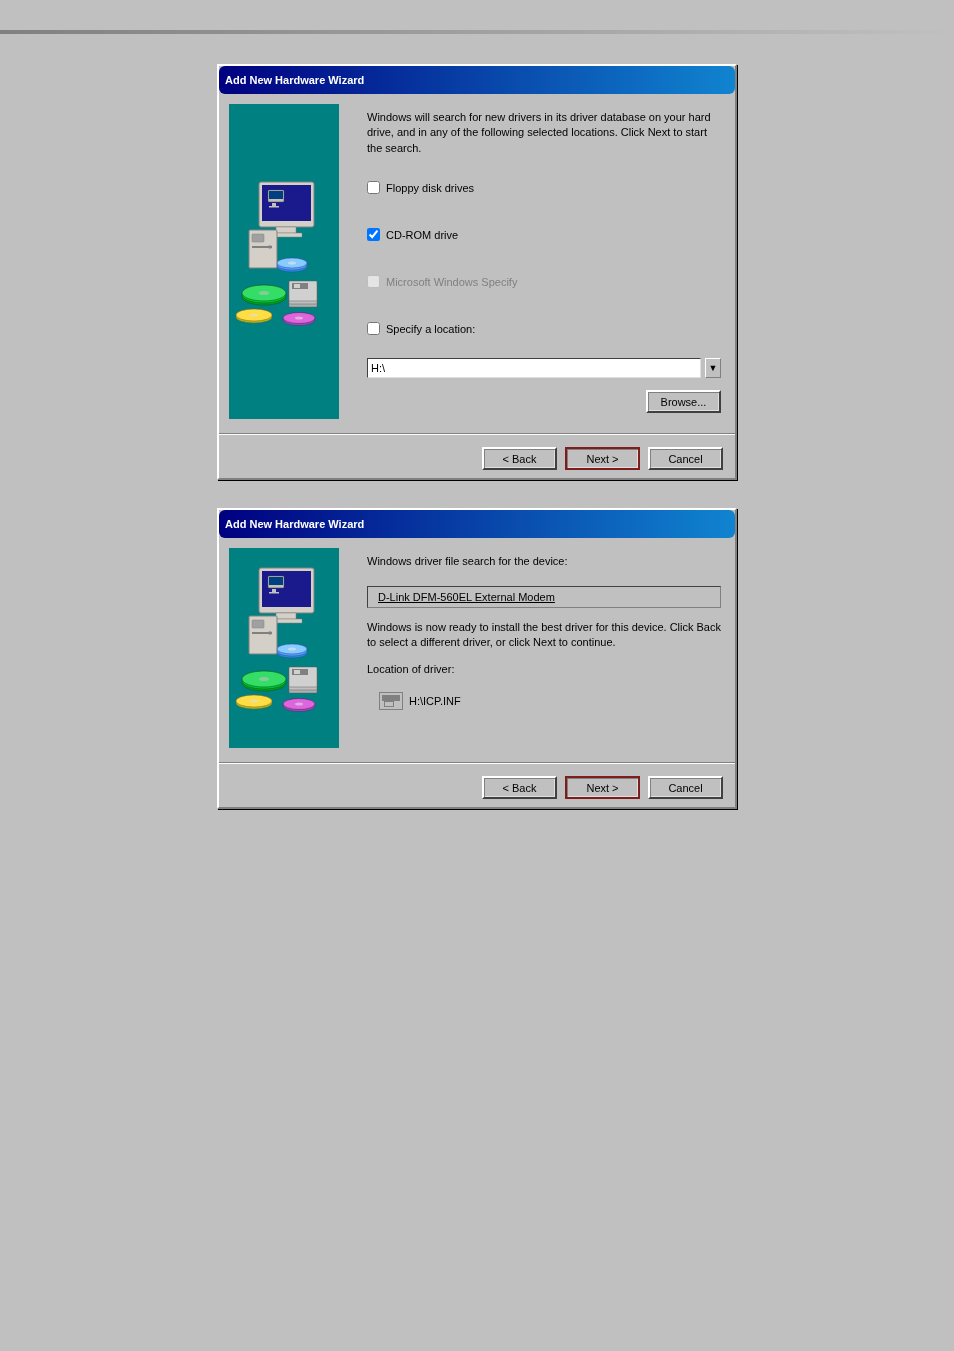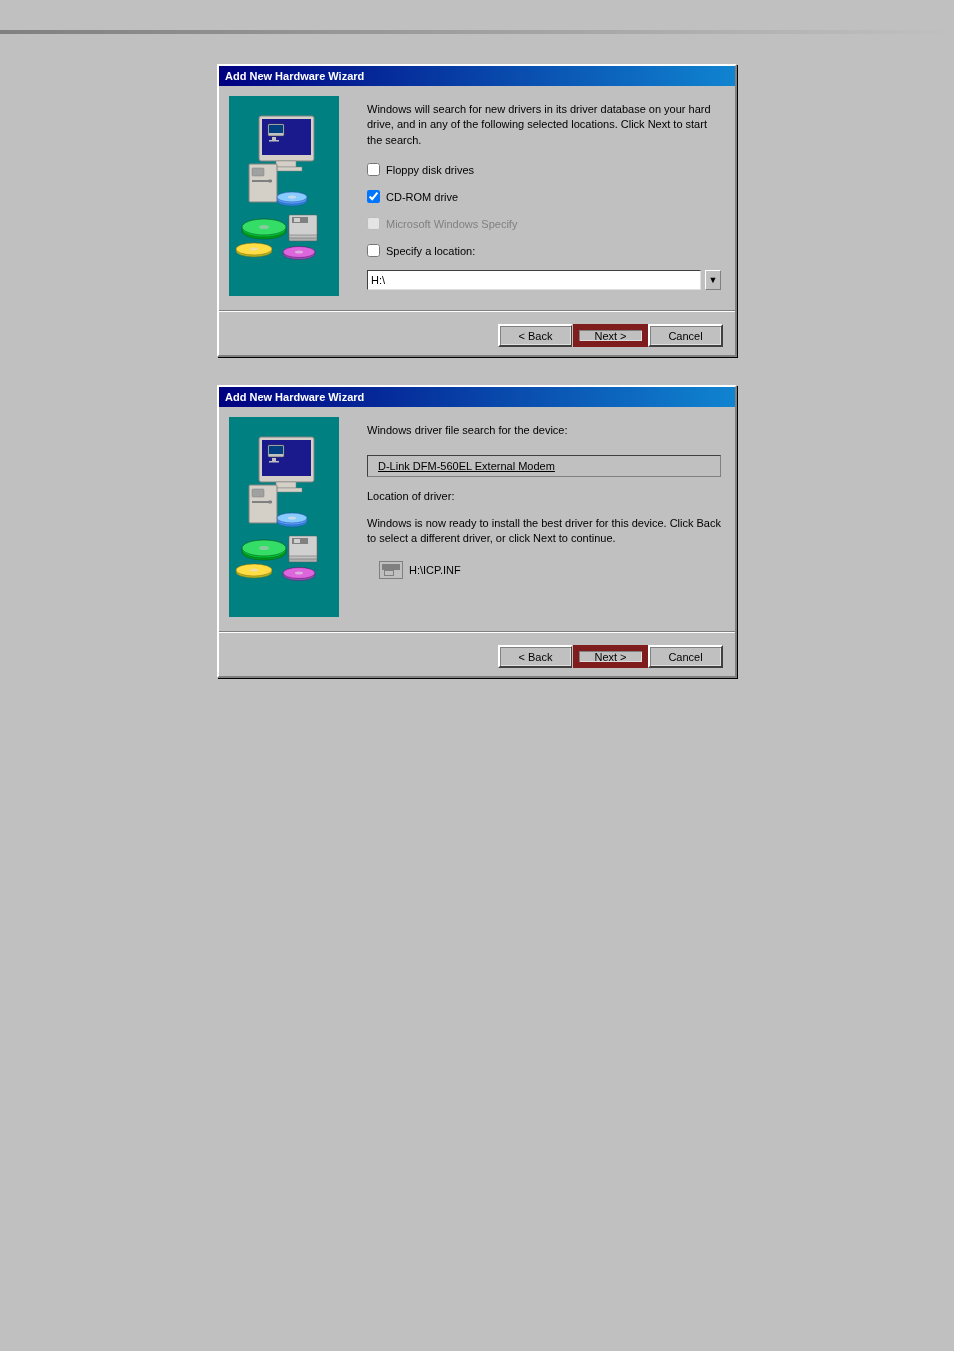--- a/index.html
+++ b/index.html
@@ -32,21 +32,22 @@
     }
 
     .dialog-titlebar {
       background: linear-gradient(to right, #000080, #1084d0);
       color: white;
       font-weight: bold;
       font-size: 11px;
       padding: 3px 6px;
       display: flex;
       align-items: center;
-      height: 20px;
+      height: 28px;
+      border-radius: 6px;
     }
 
     .dialog-body {
       display: flex;
       flex-direction: row;
       padding: 10px;
       gap: 24px;
       background: #c0c0c0;
     }
 
@@ -81,21 +82,21 @@
       font-size: 11px;
       color: #000;
       line-height: 1.4;
       margin-bottom: 4px;
     }
 
     .checkbox-row {
       display: flex;
       align-items: center;
       gap: 6px;
-      margin: 3px 0;
+      margin: 13px 0;
       font-size: 11px;
     }
 
     .checkbox-row input[type="checkbox"] {
       width: 13px;
       height: 13px;
       margin: 0;
       cursor: pointer;
     }
 
@@ -151,21 +152,21 @@
       background: #808080;
       border-bottom: 1px solid #ffffff;
       margin: 4px 0;
     }
 
     
     .dialog-buttons {
       display: flex;
       justify-content: flex-end;
       align-items: flex-end;
-      gap: 0;
+      gap: 8px;
       padding: 8px 12px;
       background: #c0c0c0;
     }
 
     .win98-button {
       min-width: 75px;
       height: 23px;
       background: #c0c0c0;
       border: 2px solid #ffffff;
       border-right-color: #404040;
@@ -174,21 +175,21 @@
       border-left-color: #ffffff;
       font-family: 'MS Sans Serif', Arial, sans-serif;
       font-size: 11px;
       cursor: pointer;
       padding: 1px 8px;
       outline: none;
       box-shadow: 1px 1px 0 #808080 inset, -1px -1px 0 #dfdfdf inset;
     }
 
     .win98-button.default-btn {
-      border: 6px solid #7f1d1d;
+      border: 2px solid #7f1d1d;
       padding: 0 6px;
       box-shadow: 1px 1px 0 #808080 inset, -1px -1px 0 #dfdfdf inset, 0 0 0 1px #c0c0c0;
     }
 
     .browse-btn-row {
       display: flex;
       justify-content: flex-end;
       margin-top: 4px;
     }
 
@@ -339,20 +340,23 @@
         <div class="checkbox-row">
           <input type="checkbox" id="chk-specify" style="">
           <label class="checkbox-label" for="chk-specify">Specify a location:</label>
         </div>
 
         <div class="location-input-row">
           <input type="text" class="win98-input" value="H:\" style="">
           <button class="win98-select-btn">▼</button>
         </div>
 
+        <div class="browse-btn-row">
+          <button class="win98-button">Browse...</button>
+        </div>
       </div>
     </div>
 
     <div class="dialog-separator"></div>
 
     <div class="dialog-buttons">
       <button class="win98-button">&lt; Back</button>
       <button class="win98-button default-btn">Next &gt;</button>
       <button class="win98-button">Cancel</button>
     </div>
@@ -408,23 +412,23 @@
         </svg>
       </div>
 
       <div class="dialog-content">
         <p class="dialog-text">Windows driver file search for the device:</p>
 
         <div class="device-name-box">
           <span>D-Link DFM-560EL External Modem</span>
         </div>
 
+        <p class="dialog-text">Windows is now ready to install the best driver for this device. Click Back to select a different driver, or click Next to continue.</p>
+
         <p class="dialog-text">Location of driver:</p>
-
-        <p class="dialog-text">Windows is now ready to install the best driver for this device. Click Back to select a different driver, or click Next to continue.</p>
 
         <div class="driver-location">
           <div class="floppy-icon"></div>
           <span>H:\ICP.INF</span>
         </div>
       </div>
     </div>
 
     <div class="dialog-separator"></div>
 

